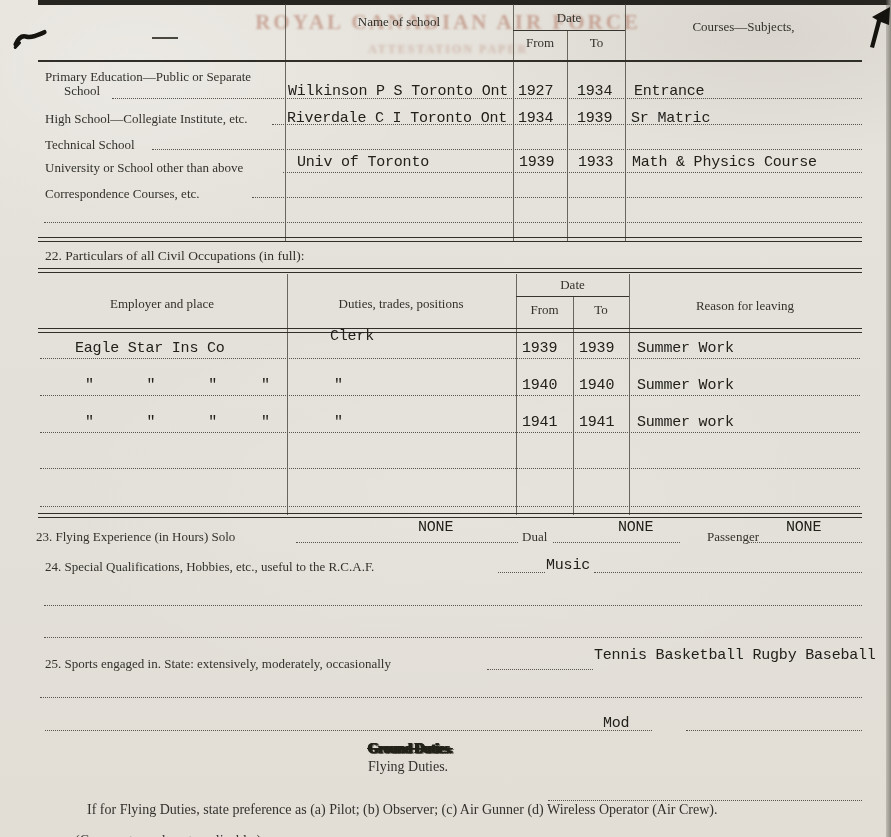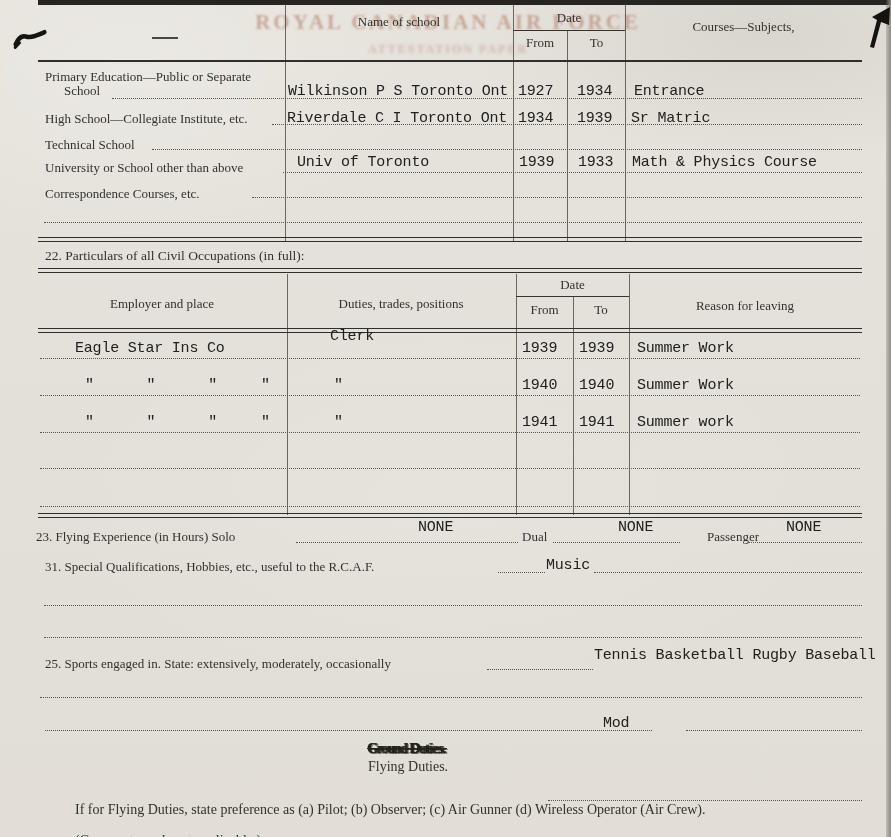--- a/index.html
+++ b/index.html
@@ -20,21 +20,21 @@
   .dotline{border-bottom:1.5px dotted #59554c;height:0;}
   .vline{width:1px;background:#4a473f;opacity:.8;}
   .hline{background:#35342e;height:1.3px;}
   .hrule{background:#2f2e29;height:2px;}
   .drule{border-top:1.4px solid #2f2e29;border-bottom:1.4px solid #2f2e29;height:2.6px;}
   .topbar{background:#26251f;height:5px;}
   .edgestrip{background:linear-gradient(90deg,rgba(90,86,78,0.25),#8f8c84);}
   .ghost{font-family:"Liberation Serif",serif;color:rgba(177,116,96,0.55);filter:blur(1.1px);font-weight:bold;}
   .sc{font-variant:small-caps;}
   .struck{
-    font-weight:normal;letter-spacing:-0.6px;color:#232219;
+    font-weight:bold;letter-spacing:-0.6px;color:#232219;
     text-decoration:line-through;
     text-shadow:1px 0 #232219,-1px 0 #232219,0 1px rgba(35,34,25,.65),2px 1px rgba(35,34,25,.5);
   }
 </style>
 </head>
 <body>
 
 <div class="page">
 
   <div class="abs topbar" style="left:38px;top:0;width:853px;"></div>
@@ -147,37 +147,37 @@
   <div class="abs printed" style="left:36px;top:530px;font-family:Liberation Serif, serif;">23. Flying Experience (in Hours) Solo</div>
   <div class="abs typed" style="left:418px;top:520px;">NONE</div>
   <div class="abs dotline" style="left:296px;top:542px;width:222px;"></div>
   <div class="abs printed" style="left:522px;top:530px;">Dual</div>
   <div class="abs typed" style="left:618px;top:520px;">NONE</div>
   <div class="abs dotline" style="left:553px;top:542px;width:127px;"></div>
   <div class="abs printed" style="left:682px;top:530px;margin-left:25px;">Passenger</div>
   <div class="abs typed" style="left:786px;top:520px;">NONE</div>
   <div class="abs dotline" style="left:749px;top:542px;width:113px;"></div>
 
-  <div class="abs printed" style="left:45px;top:560px;">31. Special Qualifications, Hobbies, etc., useful to the R.C.A.F.</div>
+  <div class="abs printed" style="left:45px;top:560px;">24. Special Qualifications, Hobbies, etc., useful to the R.C.A.F.</div>
   <div class="abs dotline" style="left:498px;top:572px;width:47px;"></div>
   <div class="abs typed" style="left:546px;top:558px;">Music</div>
   <div class="abs dotline" style="left:594px;top:572px;width:268px;"></div>
 
   <div class="abs dotline" style="left:44px;top:605px;width:818px;"></div>
   <div class="abs dotline" style="left:44px;top:637px;width:818px;"></div>
 
   <div class="abs printed" style="left:45px;top:657px;">25. Sports engaged in.  State: extensively, moderately, occasionally</div>
   <div class="abs dotline" style="left:487px;top:669px;width:106px;"></div>
   <div class="abs typed" style="left:594px;top:648px;">Tennis Basketball Rugby Baseball</div>
   <div class="abs typed" style="left:603px;top:716px;">Mod</div>
   <div class="abs dotline" style="left:40px;top:697px;width:822px;"></div>
 
   <div class="abs dotline" style="left:45px;top:730px;width:607px;"></div>
   <div class="abs dotline" style="left:686px;top:730px;width:176px;"></div>
 
   <div class="abs printed f14 struck" style="left:368px;top:741px;">Ground Duties.</div>
   <div class="abs printed f14" style="left:368px;top:759px;">Flying Duties.</div>
 
   <div class="abs dotline" style="left:548px;top:800px;width:314px;"></div>
-  <div class="abs printed f14" style="left:75px;top:802px;">If for Flying Duties, state preference as (a) Pilot; (b) Observer; (c) Air Gunner (d) Wireless Operator (Air Crew).</div>
+  <div class="abs printed f14" style="left:87px;top:802px;">If for Flying Duties, state preference as (a) Pilot; (b) Observer; (c) Air Gunner (d) Wireless Operator (Air Crew).</div>
   <div class="abs printed f14" style="left:75px;top:816px;margin-top:17px;">(Cross out words not applicable.)</div>
 
 </div>
 
 </body></html>

